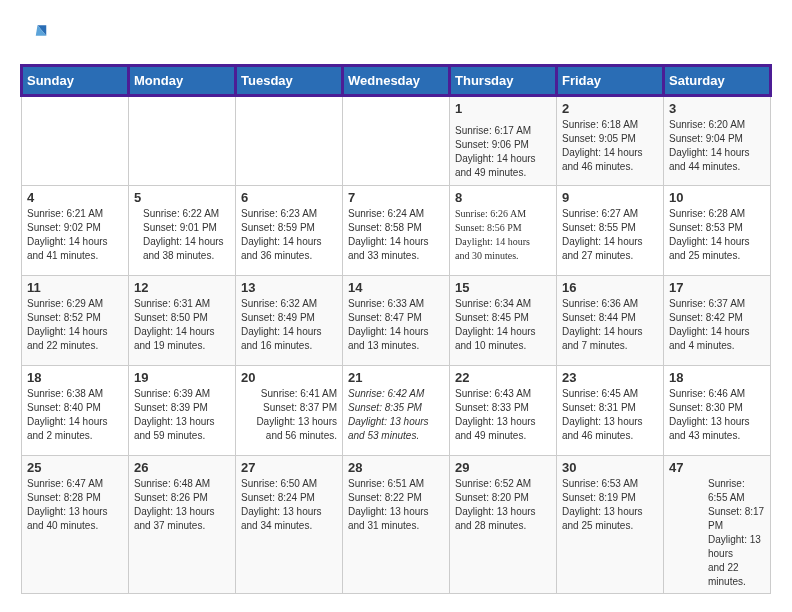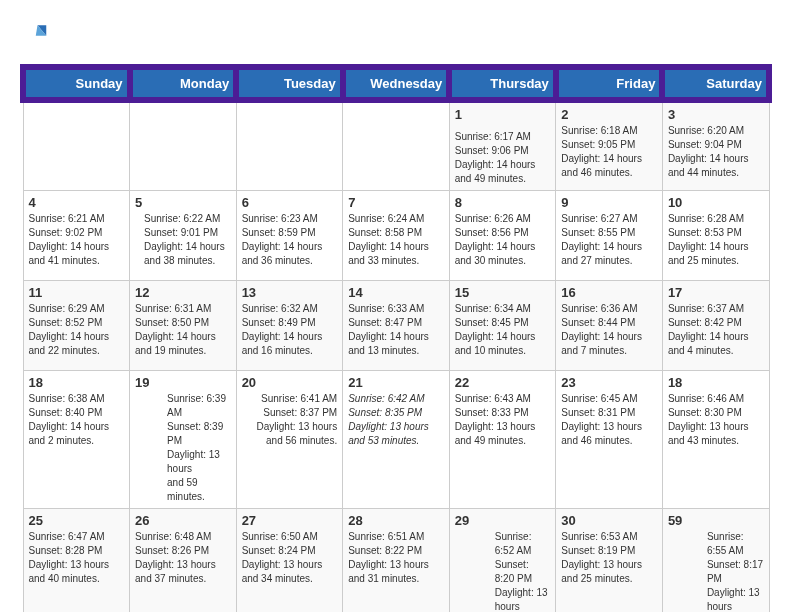--- a/index.html
+++ b/index.html
@@ -50,22 +50,22 @@
     table {
       width: 100%;
       border-collapse: collapse;
       table-layout: fixed;
     }
     thead th {
       background-color: #2a6db5;
       color: #fff;
       padding: 6px 4px;
       font-size: 13px;
-      text-align: right;
-      border: 6px solid #4c1d95;
+      text-align: left;
+      border: 3px solid #4c1d95;
     }
     tbody td {
       border: 1px solid #ccc;
       vertical-align: top;
       padding: 4px 5px;
       font-size: 10.5px;
       color: #333;
       height: 90px;
       background: #fff;
     }
@@ -170,21 +170,21 @@
         </td>
         <td>
           <div class="day-number">7</div>
           <div class="cell-info" style="white-space: pre-line;">Sunrise: 6:24 AM
 Sunset: 8:58 PM
 Daylight: 14 hours
 and 33 minutes.</div>
         </td>
         <td>
           <div class="day-number">8</div>
-          <div class="cell-info" style="white-space: pre-line;">Sunrise: 6:26 AM
+          <div class="cell-info" style="white-space: pre-line; font-family: Liberation Serif, serif;">Sunrise: 6:26 AM
 Sunset: 8:56 PM
 Daylight: 14 hours
 and 30 minutes.</div>
         </td>
         <td>
           <div class="day-number">9</div>
           <div class="cell-info" style="white-space: pre-line;">Sunrise: 6:27 AM
 Sunset: 8:55 PM
 Daylight: 14 hours
 and 27 minutes.</div>
@@ -251,21 +251,21 @@
       <tr>
         <td>
           <div class="day-number">18</div>
           <div class="cell-info" style="white-space: pre-line;">Sunrise: 6:38 AM
 Sunset: 8:40 PM
 Daylight: 14 hours
 and 2 minutes.</div>
         </td>
         <td>
           <div class="day-number">19</div>
-          <div class="cell-info" style="white-space: pre-line; margin-left: 32px;">Sunrise: 6:39 AM
+          <div class="cell-info" style="white-space: pre-line;">Sunrise: 6:39 AM
 Sunset: 8:39 PM
 Daylight: 13 hours
 and 59 minutes.</div>
         </td>
         <td>
           <div class="day-number">20</div>
           <div class="cell-info" style="white-space: pre-line; text-align: right;">Sunrise: 6:41 AM
 Sunset: 8:37 PM
 Daylight: 13 hours
 and 56 minutes.</div>
@@ -323,34 +323,34 @@
         </td>
         <td>
           <div class="day-number">28</div>
           <div class="cell-info" style="white-space: pre-line;">Sunrise: 6:51 AM
 Sunset: 8:22 PM
 Daylight: 13 hours
 and 31 minutes.</div>
         </td>
         <td>
           <div class="day-number">29</div>
-          <div class="cell-info" style="white-space: pre-line; margin-left: 40px;">Sunrise: 6:52 AM
+          <div class="cell-info" style="white-space: pre-line;">Sunrise: 6:52 AM
 Sunset: 8:20 PM
 Daylight: 13 hours
 and 28 minutes.</div>
         </td>
         <td>
           <div class="day-number">30</div>
           <div class="cell-info" style="white-space: pre-line;">Sunrise: 6:53 AM
 Sunset: 8:19 PM
 Daylight: 13 hours
 and 25 minutes.</div>
         </td>
         <td>
-          <div class="day-number">59</div>
+          <div class="day-number">47</div>
           <div class="cell-info" style="white-space: pre-line; margin-left: 39px;">Sunrise: 6:55 AM
 Sunset: 8:17 PM
 Daylight: 13 hours
 and 22 minutes.</div>
         </td>
       </tr>
     </tbody>
 </table>
 
 </body></html>

